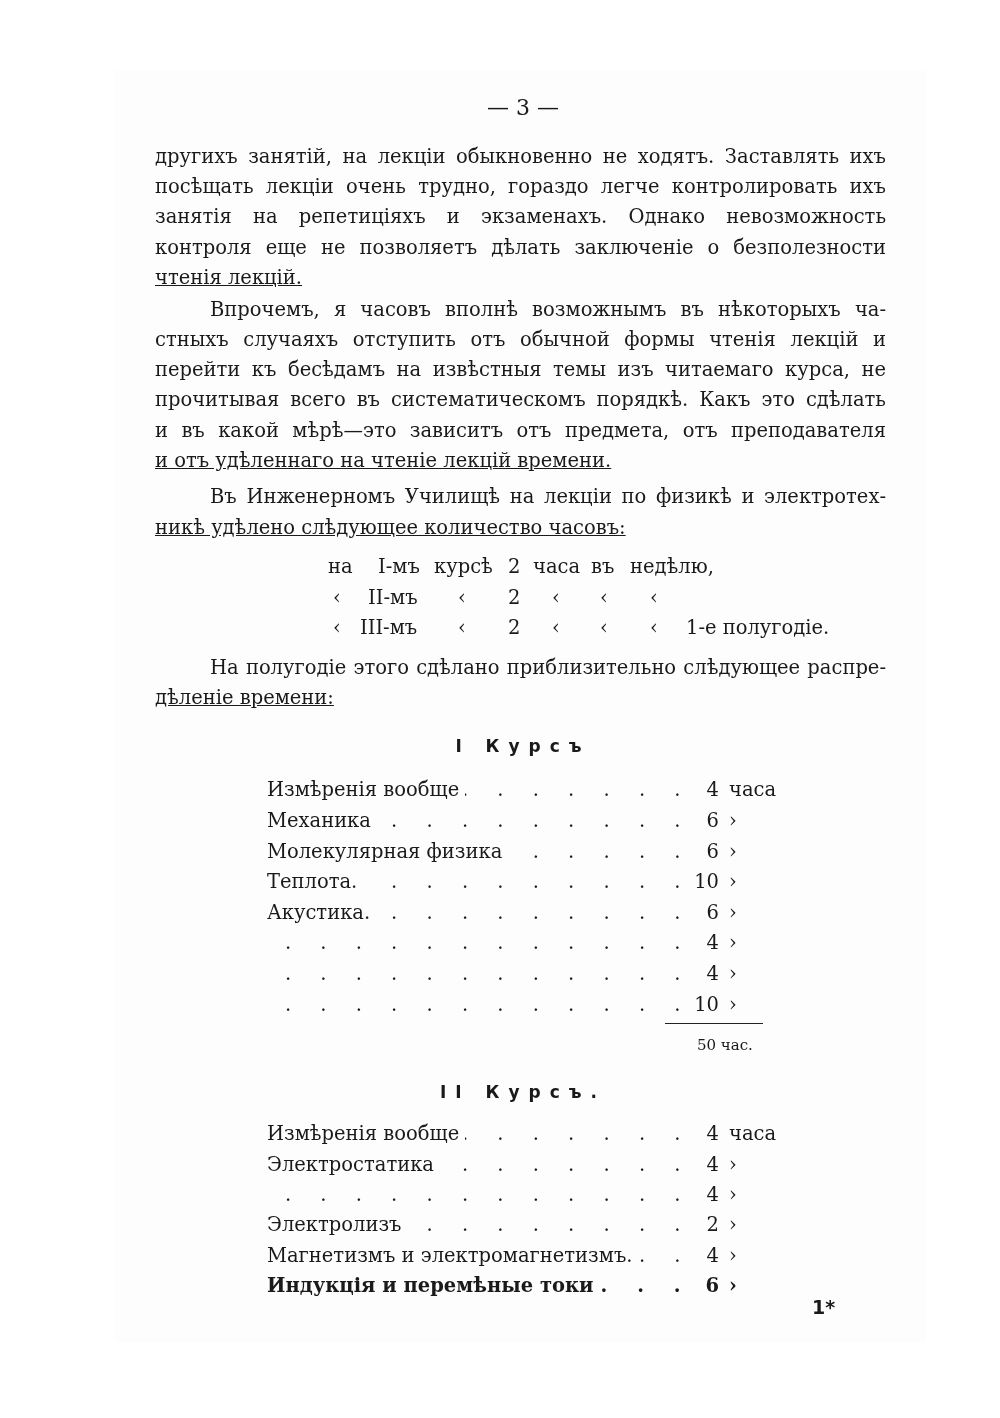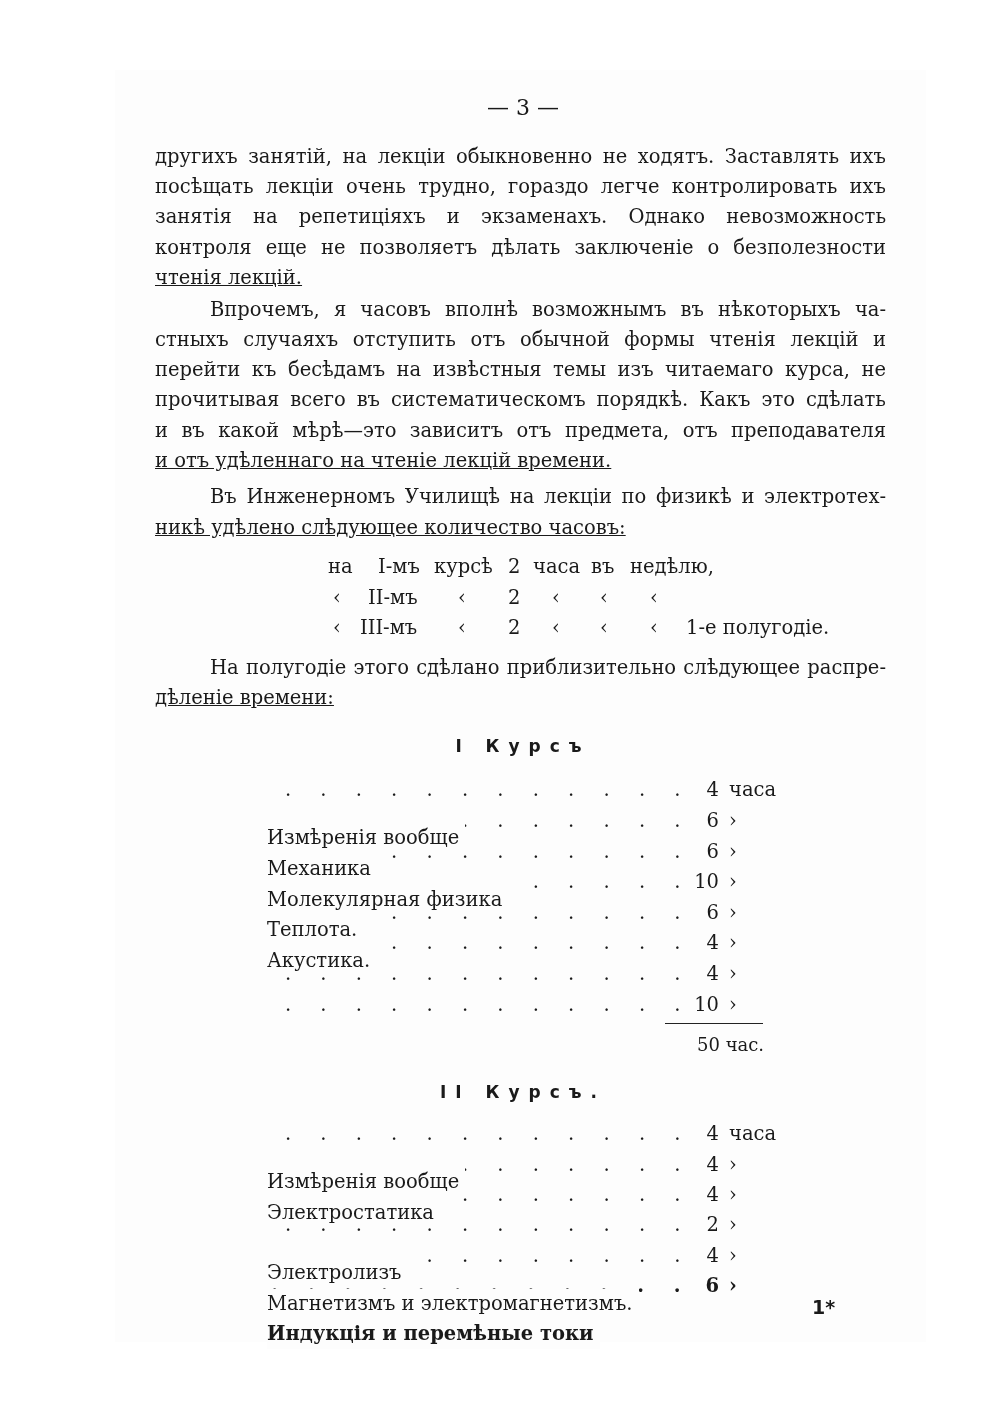--- a/index.html
+++ b/index.html
@@ -20,30 +20,30 @@
   }
   .line.last { text-align-last: left; text-decoration: underline; }
   .line.indent { left: 210px; width: 676px; }
   .wk { position: absolute; font-size: 19.5px; line-height: 30px; white-space: nowrap; }
   .heading {
     position: absolute; left: 0; width: 1046px; text-align: center;
     font-family: "DejaVu Sans", "Liberation Sans", sans-serif; font-weight: bold;
     font-size: 17px; letter-spacing: 9px;
   }
   .row { position: absolute; left: 267px; width: 510px; height: 30px; font-size: 19.5px; line-height: 30px; }
-  .row .name { position: absolute; left: 0; top: 0; white-space: nowrap; background: #fdfdfd; padding-right: 6px; z-index: 2; margin-top: 48px; }
+  .row .name { position: absolute; left: 0; top: 0; white-space: nowrap; background: #fdfdfd; padding-right: 6px; z-index: 2; }
   .row .dots {
     position: absolute; left: 0; top: 0; width: 425px; overflow: hidden; white-space: nowrap;
     letter-spacing: 11.5px; z-index: 1; text-align: right; direction: rtl;
   }
   .row .num { position: absolute; right: 58px; top: 0; text-align: right; width: 40px; }
   .row .unit { position: absolute; left: 462px; top: 0; white-space: nowrap; }
   .row.bold { font-weight: bold; }
   .rule { position: absolute; left: 665px; width: 98px; top: 1023px; height: 0; border-top: 1.5px solid #222; }
-  .total { position: absolute; left: 697px; top: 1030px; font-size: 18px; line-height: 30px; white-space: nowrap; }
+  .total { position: absolute; left: 697px; top: 1030px; font-size: 15px; line-height: 30px; white-space: nowrap; }
   .sig { position: absolute; left: 812px; top: 1296px; font-size: 19px; font-weight: bold; font-family: "DejaVu Sans", "Liberation Sans", sans-serif; }
 </style>
 </head>
 <body>
 
 <div class="page"></div>
 
 <div class="abs pnum">— 3 —</div>
 
 <div class="line" style="top:142px">другихъ занятій, на лекціи обыкновенно не ходятъ. Заставлять ихъ</div>

